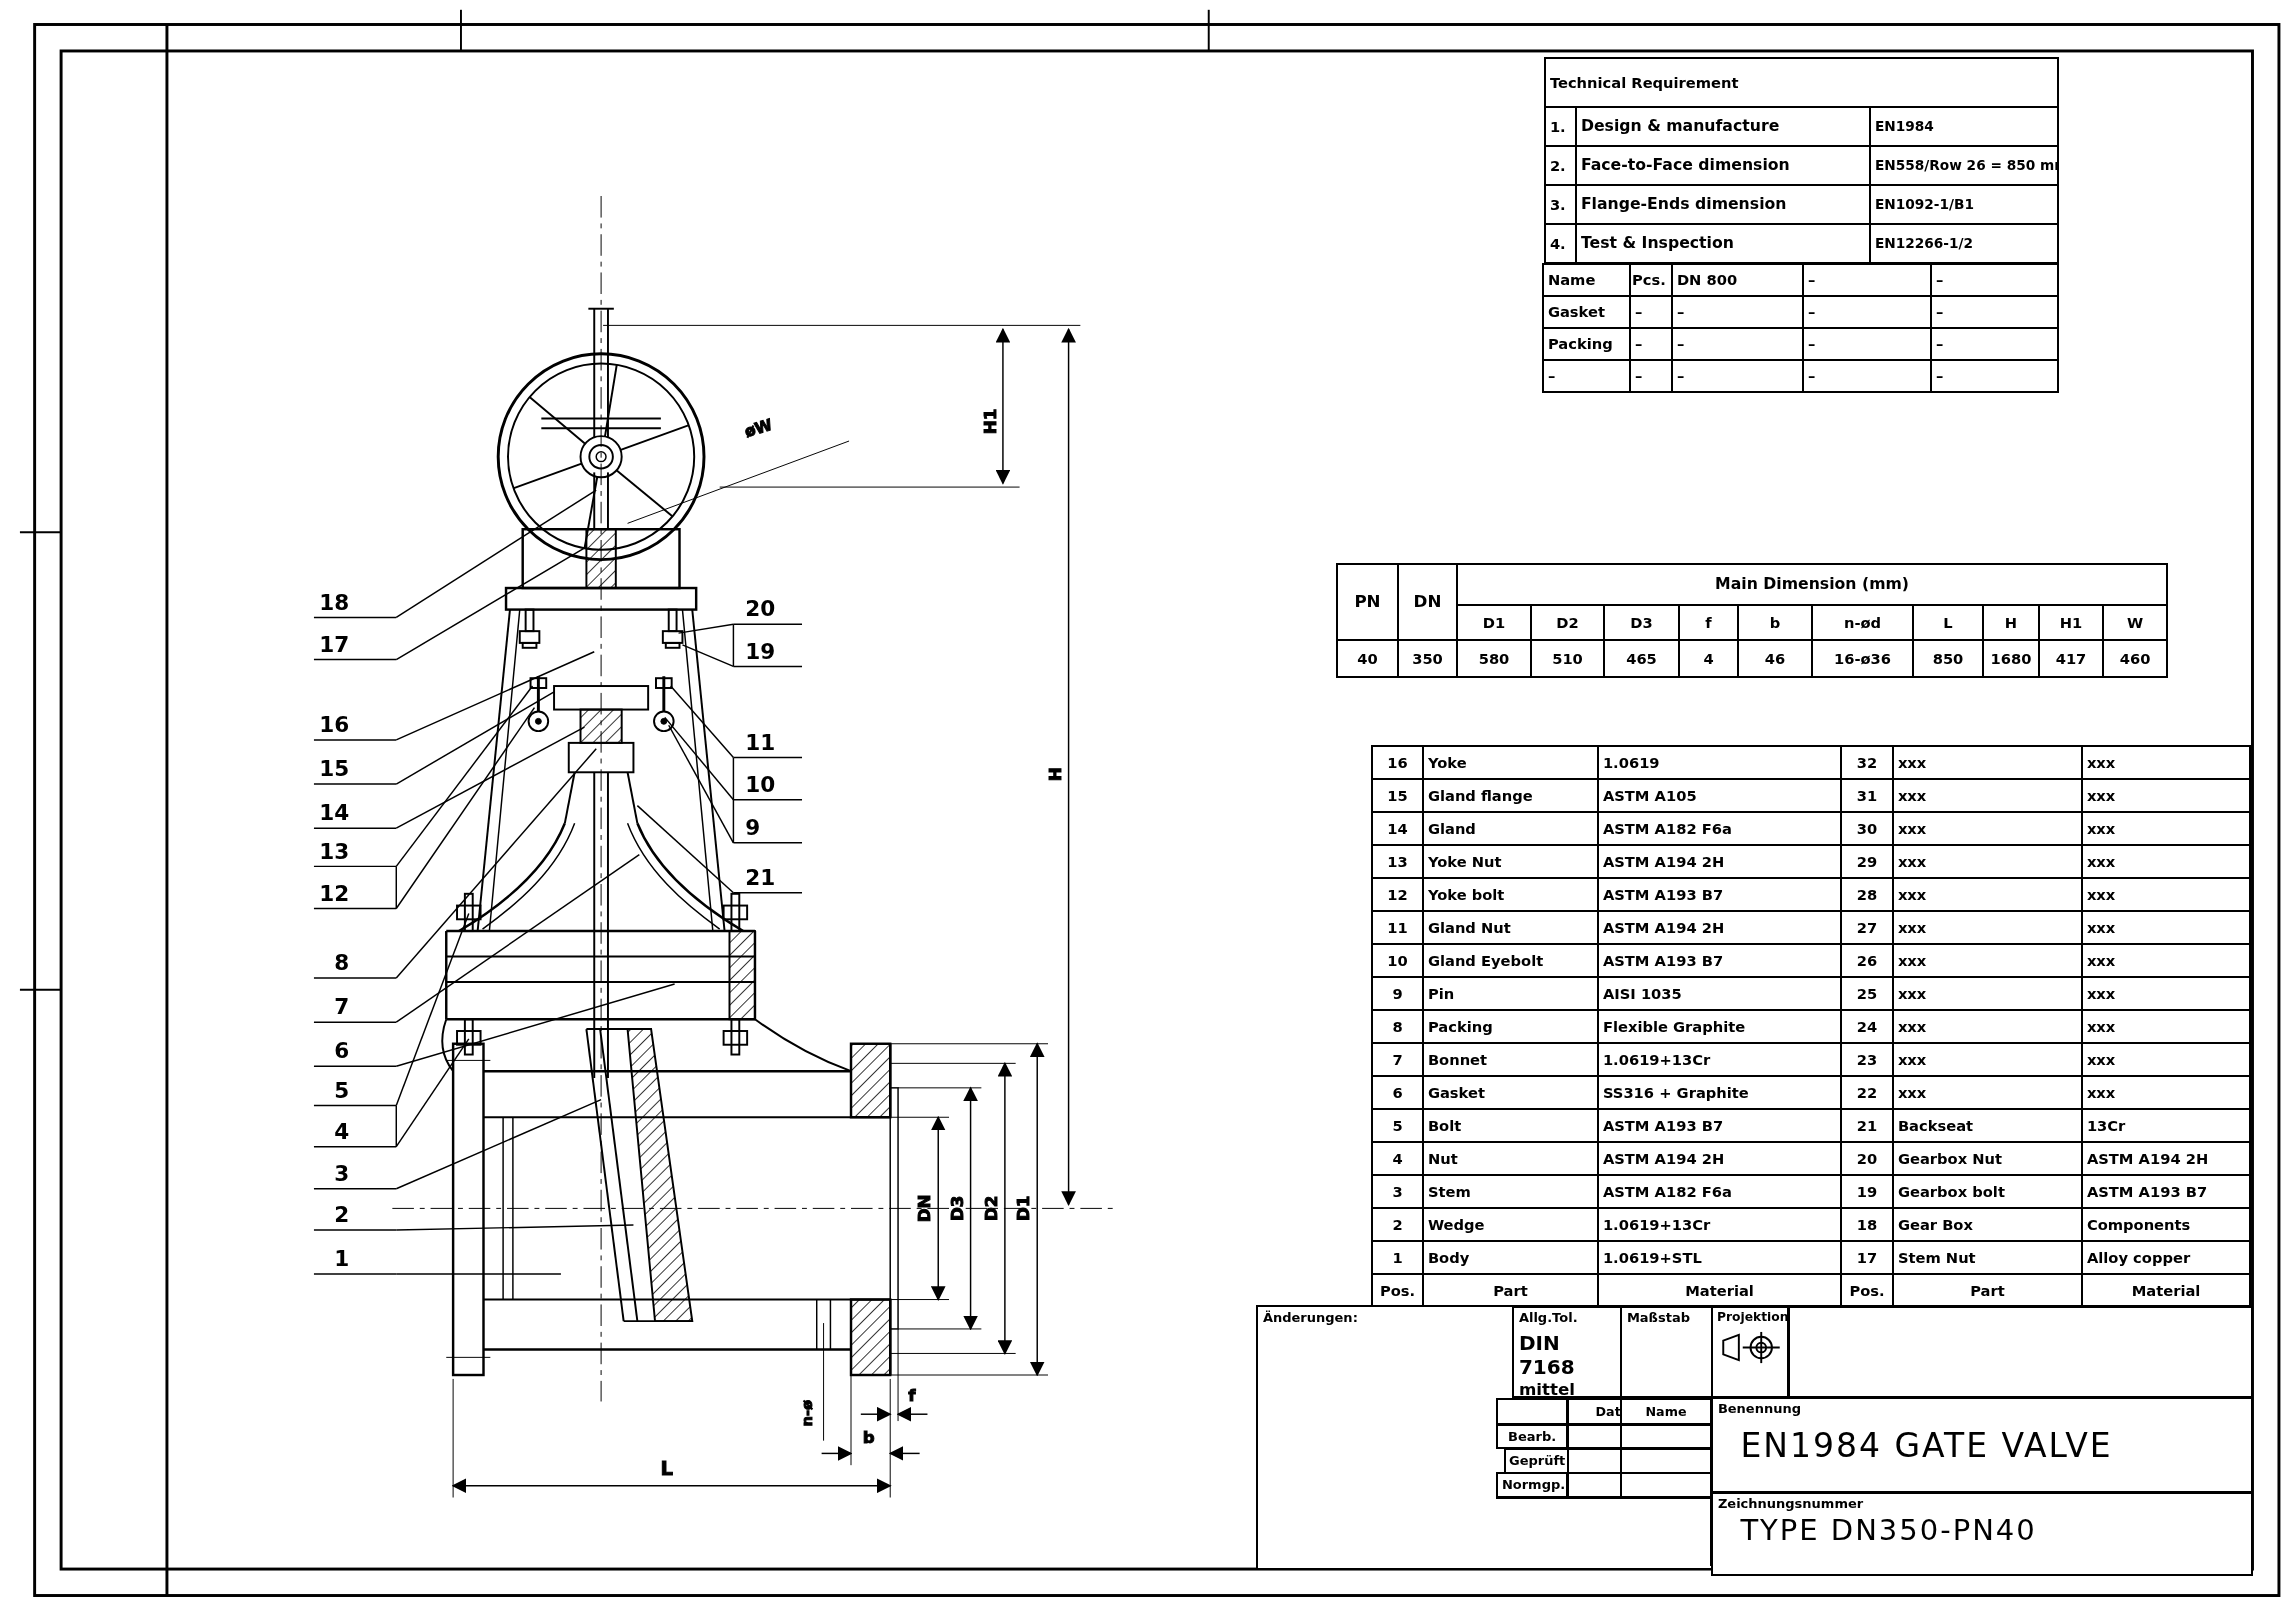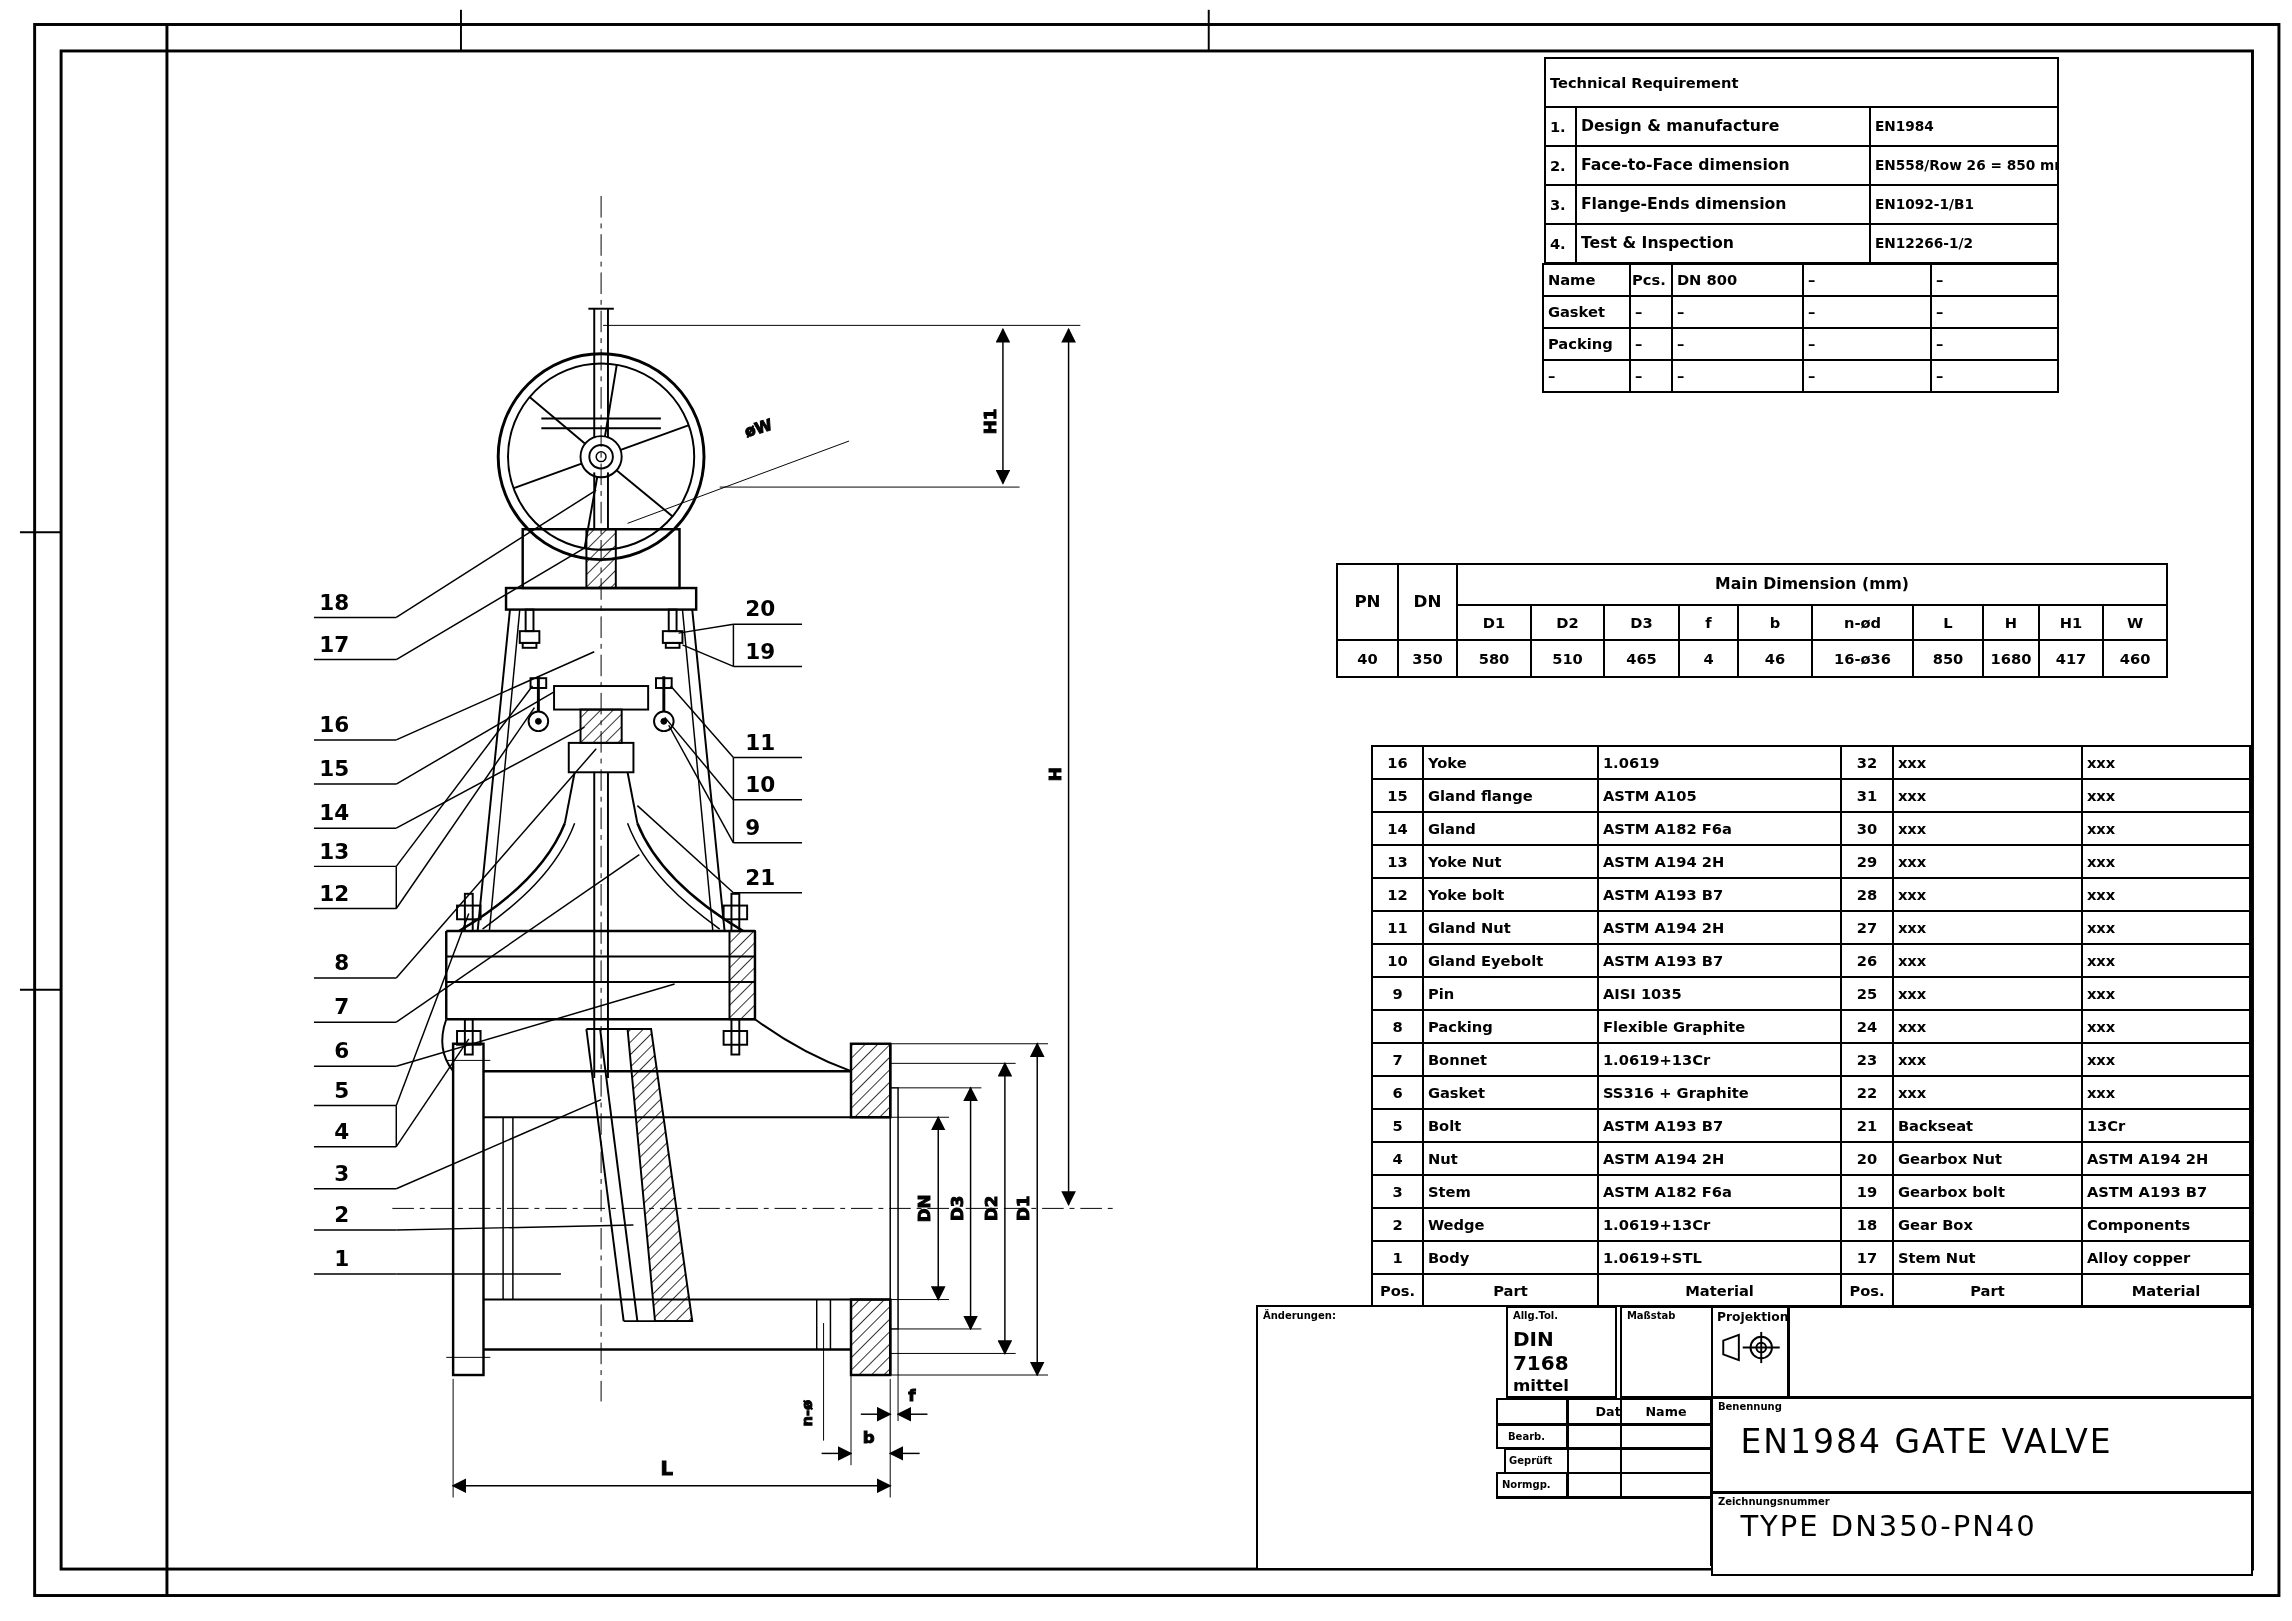--- a/index.html
+++ b/index.html
@@ -7,21 +7,21 @@
        font-family:"DejaVu Sans",sans-serif;color:#000;}
   svg text{font-family:"DejaVu Sans",sans-serif;}
   .abs{position:absolute;}
   table.tbl{border-collapse:collapse;table-layout:fixed;background:#fff;}
   table.tbl td{border:2px solid #000;font-weight:bold;white-space:nowrap;overflow:hidden;
                padding:0 3.9px;font-size:14.7px;line-height:1.05;}
   .cc{text-align:center;}
   .tt{font-size:17.6px;}
   
   .box{position:absolute;border:2px solid #000;background:#fff;box-sizing:border-box;}
-  .lbl{font-weight:bold;font-size:10px;}
+  .lbl{font-weight:bold;font-size:13px;}
   .big{font-weight:400;letter-spacing:2px;}
 </style>
 </head>
 <body>
 
 <svg class="abs" style="left:0;top:0" width="2293" height="1621" viewBox="0 0 2339 1654">
   <defs>
     <pattern id="hatch" patternUnits="userSpaceOnUse" width="9" height="9" patternTransform="rotate(45)">
       <line x1="0" y1="0" x2="0" y2="9" stroke="#000" stroke-width="1.6"></line>
     </pattern>
@@ -562,21 +562,21 @@
     </tr>
   </tbody>
 </table>
 
 <div class="abs" style="left:1256px;top:1305px;width:994px;height:265px;border:2.9px solid #000;background:#fff;box-sizing:border-box">
 
   <div class="abs" style="left:0;top:0;width:238px;height:259px">
     <span class="lbl" style="position:absolute;left:4.9px;top:2.9px">Änderungen:</span>
   </div>
 
-  <div class="box" style="left:248px;top:-1px;width:111px;height:92px">
+  <div class="box" style="left:254px;top:-1px;width:111px;height:92px">
     <div class="lbl" style="margin:2px 0 5.9px 4.9px">Allg.Tol.</div>
     <div class="lbl" style="margin-left:4.9px;font-size:20px">DIN 7168</div>
     <div class="lbl" style="margin-left:4.9px;font-size:16.7px">mittel</div>
   </div>
 
   <div class="box" style="left:362px;top:-1px;width:93px;height:92px">
     <div class="lbl" style="margin:2px 0 0 4.9px">Maßstab</div>
   </div>
 
   <div class="box" style="left:453px;top:-1px;width:78px;height:92px">

